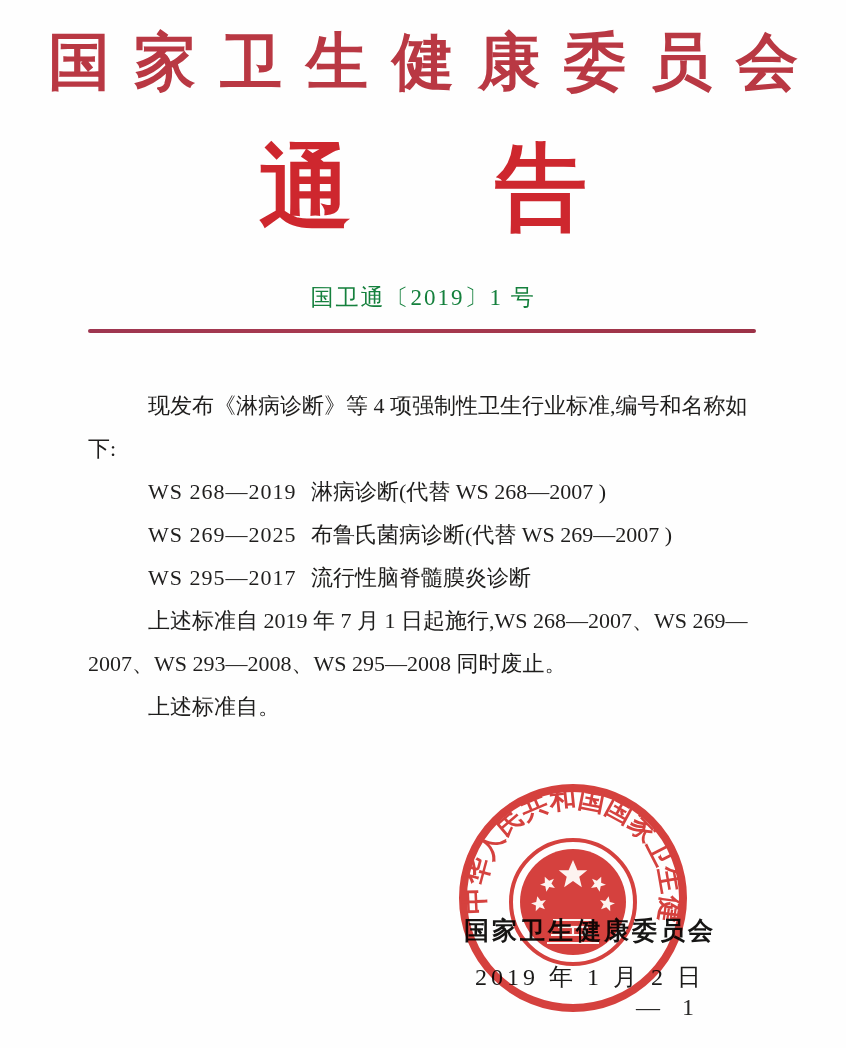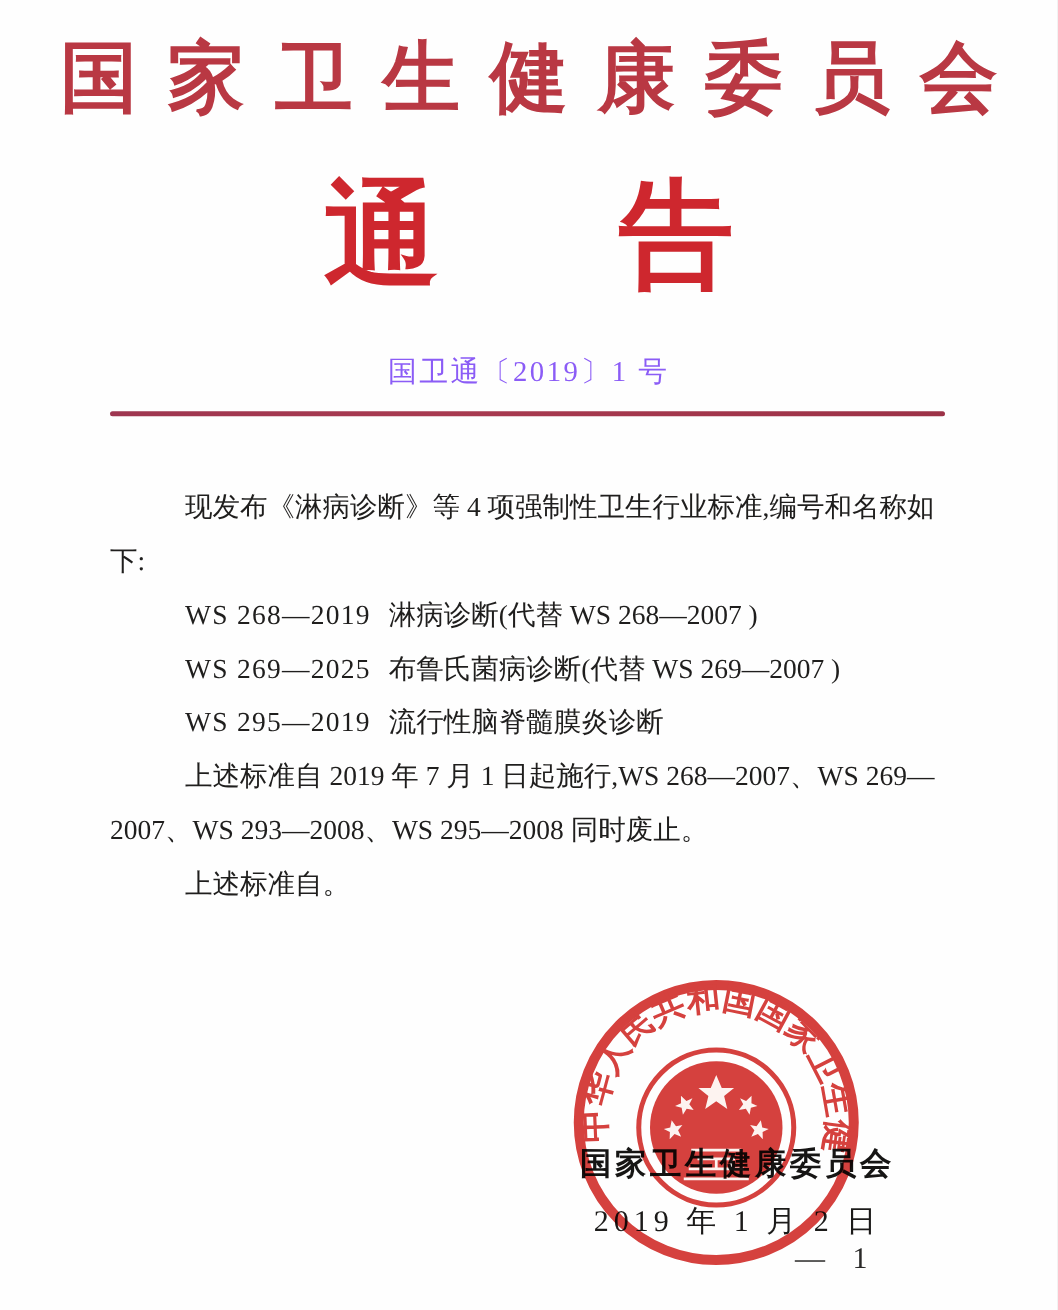--- a/index.html
+++ b/index.html
@@ -36,21 +36,21 @@
     letter-spacing: 26px;
     text-indent: 26px;
     white-space: nowrap;
   }
   .doc-number {
     position: absolute;
     top: 282px; left: 0; right: 0;
     text-align: center;
     font-size: 23px;
     letter-spacing: 2px;
-    color: #8b5cf6;
+    color: #15803d;
   }
   .red-divider {
     position: absolute;
     top: 329px; left: 88px;
     width: 668px; height: 4px;
     background: linear-gradient(90deg, #9e3650, #a83a50 40%, #9c3247);
     border-radius: 2px;
   }
   
   .body-text {
@@ -139,21 +139,21 @@
         <span class="standard-name">淋病诊断(代替 WS 268—2007 )</span>
       </div>
 
       <div class="standard-row">
         <span class="standard-code">WS 269—2025</span>
         <span class="standard-name">布鲁氏菌病诊断(代替 WS 269—2007 )</span>
       </div>
 
 
       <div class="standard-row">
-        <span class="standard-code">WS 295—2019</span>
+        <span class="standard-code">WS 295—2017</span>
         <span class="standard-name">
           <span>流行性脑脊髓膜炎诊断</span><br>
         </span>
       </div>
 
     </div>
 
     <p class="para-indent">上述标准自 2019 年 7 月 1 日起施行,WS 268—2007、WS 269—2007、WS 293—2008、WS 295—2008 同时废止。</p>
 
     <p class="closing-para">上述标准自。</p>

